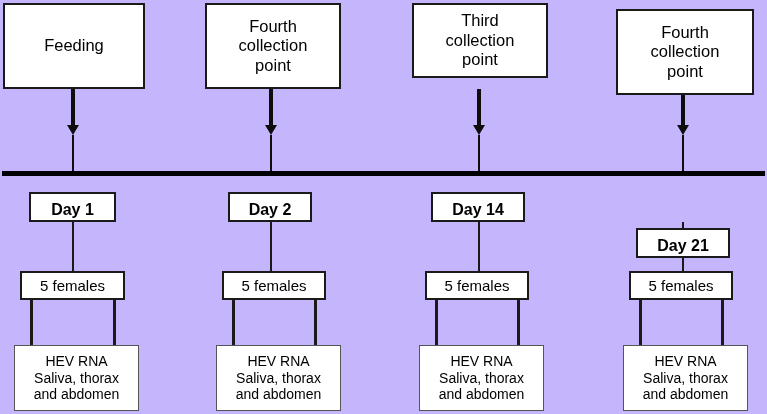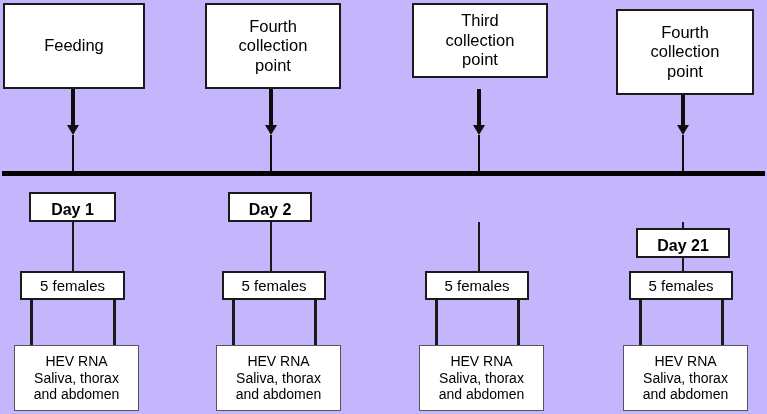--- a/index.html
+++ b/index.html
@@ -150,20 +150,23 @@
   </div>
 
   <div class="box event-box" style="left:412px; top:3px; width:136px; height:75px;">
     <span class="ln">Third</span>
     <span class="ln">collection</span>
     <span class="ln">point</span>
   </div>
   <div class="arrow-shaft" style="left:477px; top:89px; height:36px;"></div>
   <div class="arrow-head" style="left:473px; top:125px;"></div>
   <div class="tick-line" style="left:478px; top:135px; height:40px;"></div>
+  <div class="box day-box" style="left:431px; top:192px; width:94px;">
+    <span>Day 14</span>
+  </div>
   <div class="stem" style="left:478px; top:222px; height:49px;"></div>
   <div class="box females-box" style="left:425px; top:271px; width:104px;">
     <span>5 females</span>
   </div>
   <div class="leg" style="left:435px; top:300px; height:46px;"></div>
   <div class="leg" style="left:517px; top:300px; height:46px;"></div>
   <div class="box sample-box" style="left:419px; top:345px; width:125px; height:66px;">
     <span class="ln">HEV RNA</span>
     <span class="ln">Saliva, thorax</span>
     <span class="ln">and abdomen</span>

